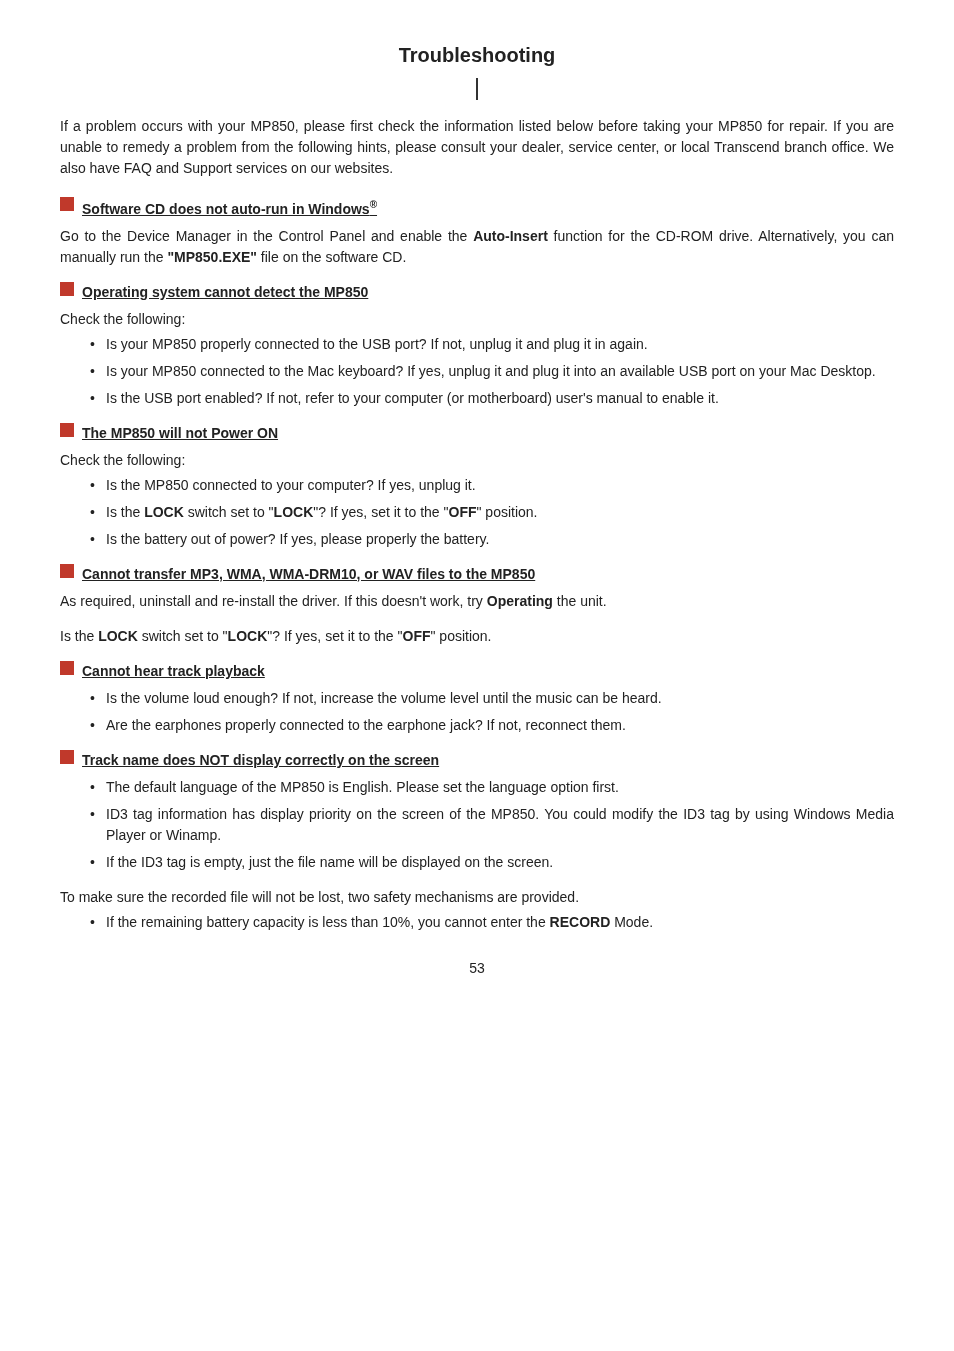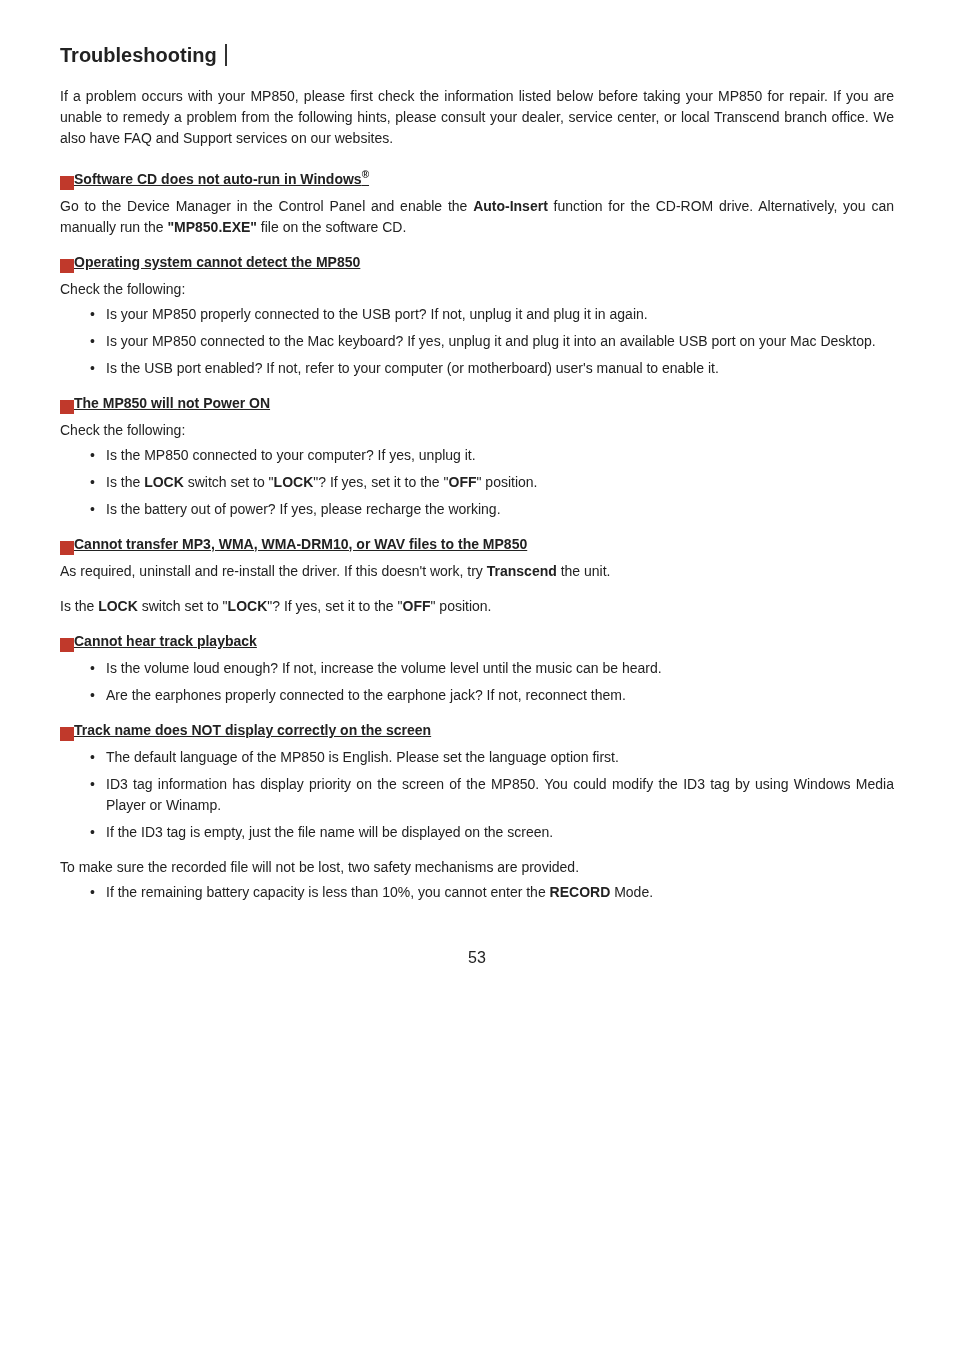--- a/index.html
+++ b/index.html
@@ -19,20 +19,21 @@
       line-height: 1.5;
     }
 
     .page-title {
       font-size: 20px;
       font-weight: bold;
       margin-bottom: 16px;
       display: flex;
       align-items: center;
       gap: 8px;
+      flex-direction: column;
     }
 
     .page-title-cursor {
       display: inline-block;
       width: 2px;
       height: 22px;
       background: #333;
       vertical-align: middle;
     }
 
@@ -40,22 +41,22 @@
       margin-bottom: 18px;
       text-align: justify;
     }
 
     .section {
       margin-bottom: 14px;
     }
 
     .section-header {
       display: flex;
-      align-items: flex-end;
-      gap: 0;
+      align-items: flex-start;
+      gap: 8px;
       margin-bottom: 6px;
     }
 
     .section-icon {
       width: 14px;
       height: 14px;
       background: #c0392b;
       flex-shrink: 0;
       display: inline-block;
     }
@@ -90,22 +91,22 @@
 
     ul li::before {
       content: "•";
       position: absolute;
       left: 0;
       top: 0;
     }
 
     .page-number {
       text-align: center;
-      margin-top: 43px;
-      font-size: 16px;
+      margin-top: 25px;
+      font-size: 14px;
     }
 
     sup {
       font-size: 10px;
       vertical-align: super;
     }
   </style>
 </head>
 <body>
 
@@ -145,31 +146,31 @@
       <div class="section">
         <div class="section-header">
           <span class="section-icon"></span>
           <span class="section-title">The MP850 will not Power ON</span>
         </div>
         <div class="section-body">
           <p>Check the following:</p>
           <ul>
             <li>Is the MP850 connected to your computer? If yes, unplug it.</li>
             <li>Is the <b>LOCK</b> switch set to "<b>LOCK</b>"? If yes, set it to the "<b>OFF</b>" position.</li>
-            <li>Is the battery out of power? If yes, please recharge the working.</li>
+            <li>Is the battery out of power? If yes, please properly the battery.</li>
           </ul>
         </div>
       </div>
       <div class="section">
         <div class="section-header">
           <span class="section-icon"></span>
           <span class="section-title">Cannot transfer MP3, WMA, WMA-DRM10, or WAV files to the MP850</span>
         </div>
         <div class="section-body">
-          <p>As required, uninstall and re-install the driver. If this doesn't work, try <b>Transcend</b> the unit.</p>
+          <p>As required, uninstall and re-install the driver. If this doesn't work, try <b>Operating</b> the unit.</p>
         </div>
       </div>
       <div class="section">
         <div class="section-body">
           <p>Is the <b>LOCK</b> switch set to "<b>LOCK</b>"? If yes, set it to the "<b>OFF</b>" position.</p>
         </div>
       </div>
       <div class="section">
         <div class="section-header">
           <span class="section-icon"></span>

